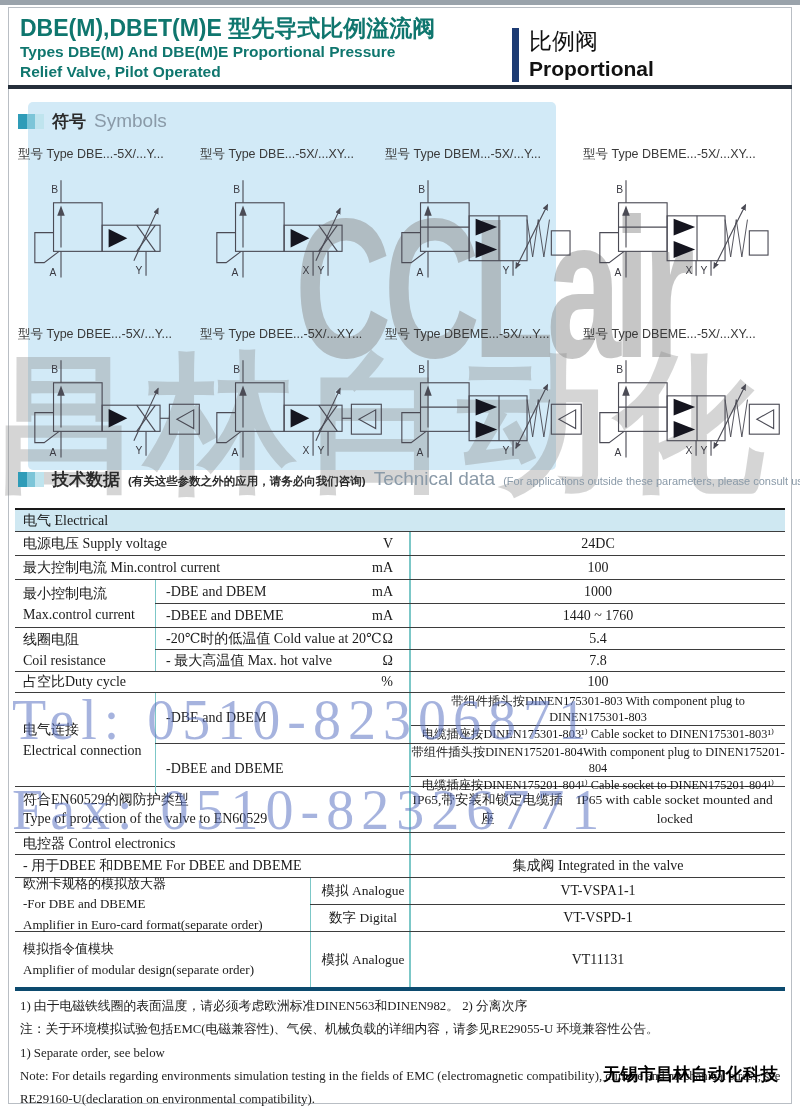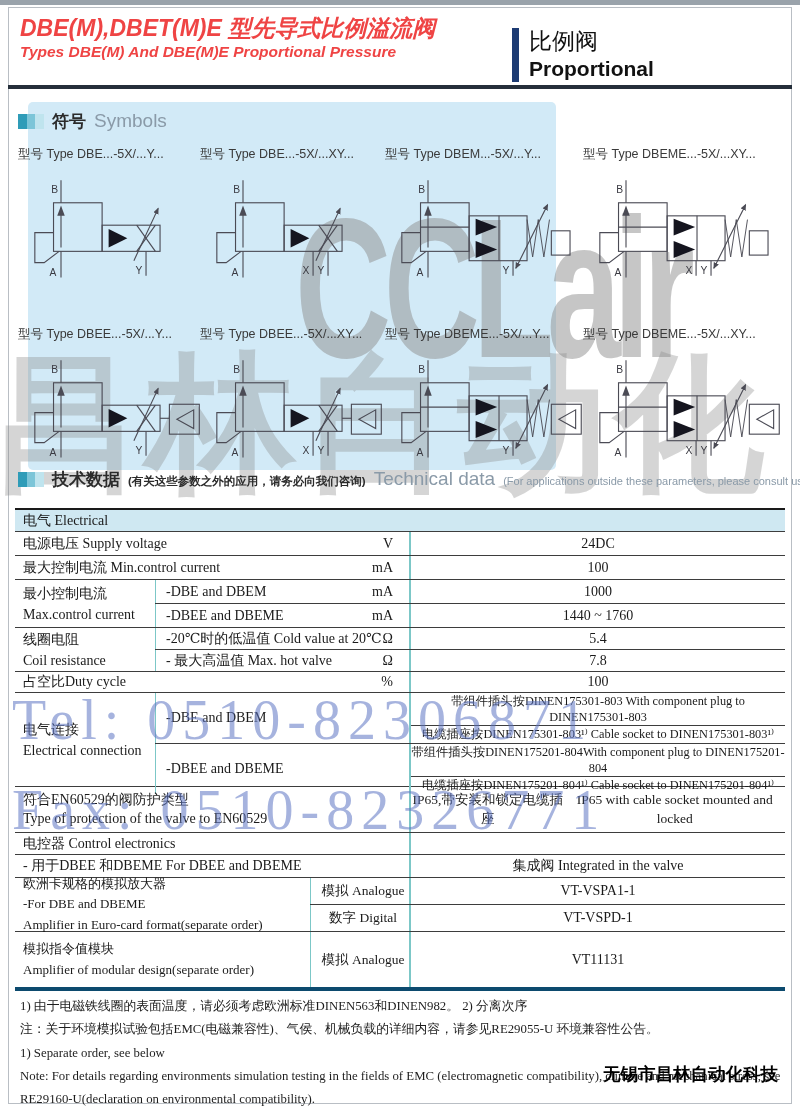--- a/index.html
+++ b/index.html
@@ -2,21 +2,21 @@
 <html><head>
 <meta charset="utf-8">
 <style>
   html,body{margin:0;padding:0;background:#e8e8e8;}
   .page{position:relative;width:800px;height:1110px;background:#ffffff;overflow:hidden;
         font-family:"Liberation Sans","DejaVu Sans",sans-serif;}
   .top-strip{position:absolute;top:0;left:0;right:0;height:5px;background:#9aa3ab;}
   .frame{position:absolute;left:8px;top:7px;right:8px;bottom:6px;border:1px solid #b9bec4;pointer-events:none;}
 
   
-  .hdr{position:absolute;left:20px;top:16px;width:470px;color:#ef4444;font-style:italic;}
+  .hdr{position:absolute;left:20px;top:16px;width:470px;color:#0f766e;}
   .hdr-title{font-size:23px;font-weight:bold;letter-spacing:0;line-height:1.1;}
   .hdr-sub{font-size:15.5px;font-weight:bold;line-height:1.15;margin-top:2px;}
   .hdr-right{position:absolute;left:512px;top:20px;display:flex;margin-top:8px;}
   .hdr-bar{width:7px;height:54px;background:#1d3b73;margin-right:10px;}
   .cat-cn{font-size:23px;color:#111;font-family:"Liberation Serif","DejaVu Serif",serif;line-height:1.2;}
   .cat-en{font-size:21px;color:#111;font-weight:bold;line-height:1.25;}
   .hdr-rule{position:absolute;left:8px;right:8px;top:85px;height:0;border-top:4px solid #252e3a;}
 
   
   .sec-head{position:absolute;display:flex;align-items:baseline;gap:8px;white-space:nowrap;}
@@ -69,20 +69,21 @@
 </head>
 <body>
 
 <div class="page">
   <div class="top-strip"></div>
   <div class="frame"></div>
 
   <div class="hdr">
     <div class="hdr-title">DBE(M),DBET(M)E 型先导式比例溢流阀</div>
     <div class="hdr-sub">Types DBE(M) And DBE(M)E Proportional Pressure</div>
+    <div class="hdr-sub">Relief Valve, Pilot Operated</div>
   </div>
   <div class="hdr-right">
     <div class="hdr-bar"></div>
     <div>
       <div class="cat-cn">比例阀</div>
       <div class="cat-en">Proportional</div>
     </div>
   </div>
   <div class="hdr-rule"></div>
 

